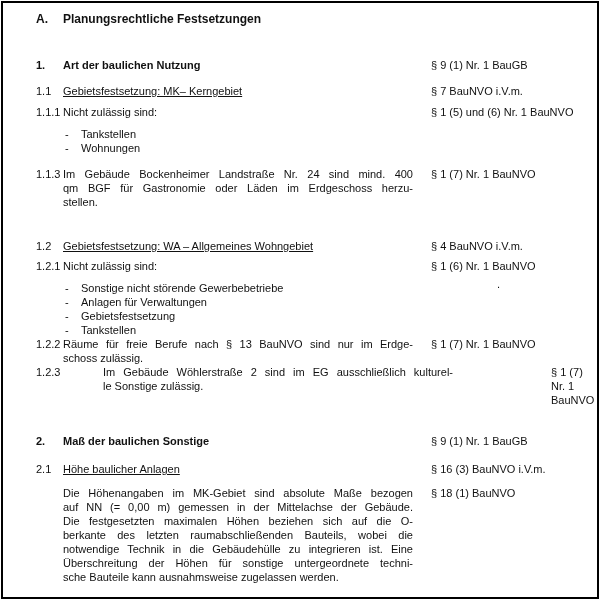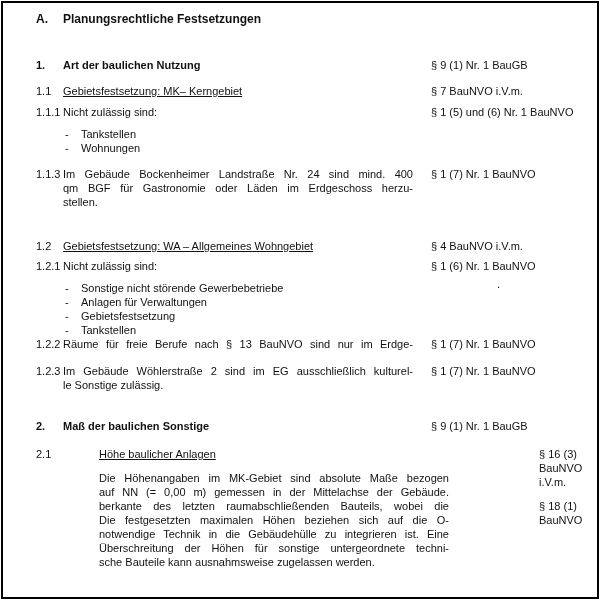--- a/index.html
+++ b/index.html
@@ -124,28 +124,29 @@
         <div class="gapcol"></div>
         <div class="refs">
           <div class="ref">§ 1 (6) Nr. 1 BauNVO</div>
         </div>
       </section>
       <section class="row item" style="">
         <div class="num">1.2.2</div>
         <div class="body">
           <div class="paraflush">
             <div class="line just">Räume für freie Berufe nach § 13 BauNVO sind nur im Erdge-</div>
+            <div class="line">schoss zulässig.</div>
           </div>
         </div>
         <div class="gapcol"></div>
         <div class="refs">
           <div class="ref">§ 1 (7) Nr. 1 BauNVO</div>
         </div>
       </section>
-      <section class="row item" style="margin-top: 13px;">
+      <section class="row item" style=" gap: 40px;">
         <div class="num">1.2.3</div>
         <div class="body">
           <div class="paraflush">
             <div class="line just">Im Gebäude Wöhlerstraße 2 sind im EG ausschließlich kulturel-</div>
             <div class="line">le Sonstige zulässig.</div>
           </div>
         </div>
         <div class="gapcol"></div>
         <div class="refs">
           <div class="ref">§ 1 (7) Nr. 1 BauNVO</div>
@@ -154,29 +155,29 @@
       <section class="row item bold-item" style="margin-top: 27px;">
         <div class="num">2.</div>
         <div class="body">
           <div class="title">Maß der baulichen Sonstige</div>
         </div>
         <div class="gapcol"></div>
         <div class="refs">
           <div class="ref">§ 9 (1) Nr. 1 BauGB</div>
         </div>
       </section>
-      <section class="row item" style="margin-top: 14px; gap: 36px;">
+      <section class="row item" style="margin-top: 14px;">
         <div class="num">2.1</div>
         <div class="body">
           <div class="title u">Höhe baulicher Anlagen</div>
           <div class="para">
             <div class="line just">Die Höhenangaben im MK-Gebiet sind absolute Maße bezogen</div>
             <div class="line just">auf NN (= 0,00 m) gemessen in der Mittelachse der Gebäude.</div>
+            <div class="line just">Die festgesetzten maximalen Höhen beziehen sich auf die O-</div>
             <div class="line just">berkante des letzten raumabschließenden Bauteils, wobei die</div>
-            <div class="line just">Die festgesetzten maximalen Höhen beziehen sich auf die O-</div>
             <div class="line just">notwendige Technik in die Gebäudehülle zu integrieren ist. Eine</div>
             <div class="line just">Überschreitung der Höhen für sonstige untergeordnete techni-</div>
             <div class="line">sche Bauteile kann ausnahmsweise zugelassen werden.</div>
           </div>
         </div>
         <div class="gapcol"></div>
         <div class="refs">
           <div class="ref">§ 16 (3) BauNVO i.V.m.</div>
           <div class="ref">§ 18 (1) BauNVO</div>
         </div>

